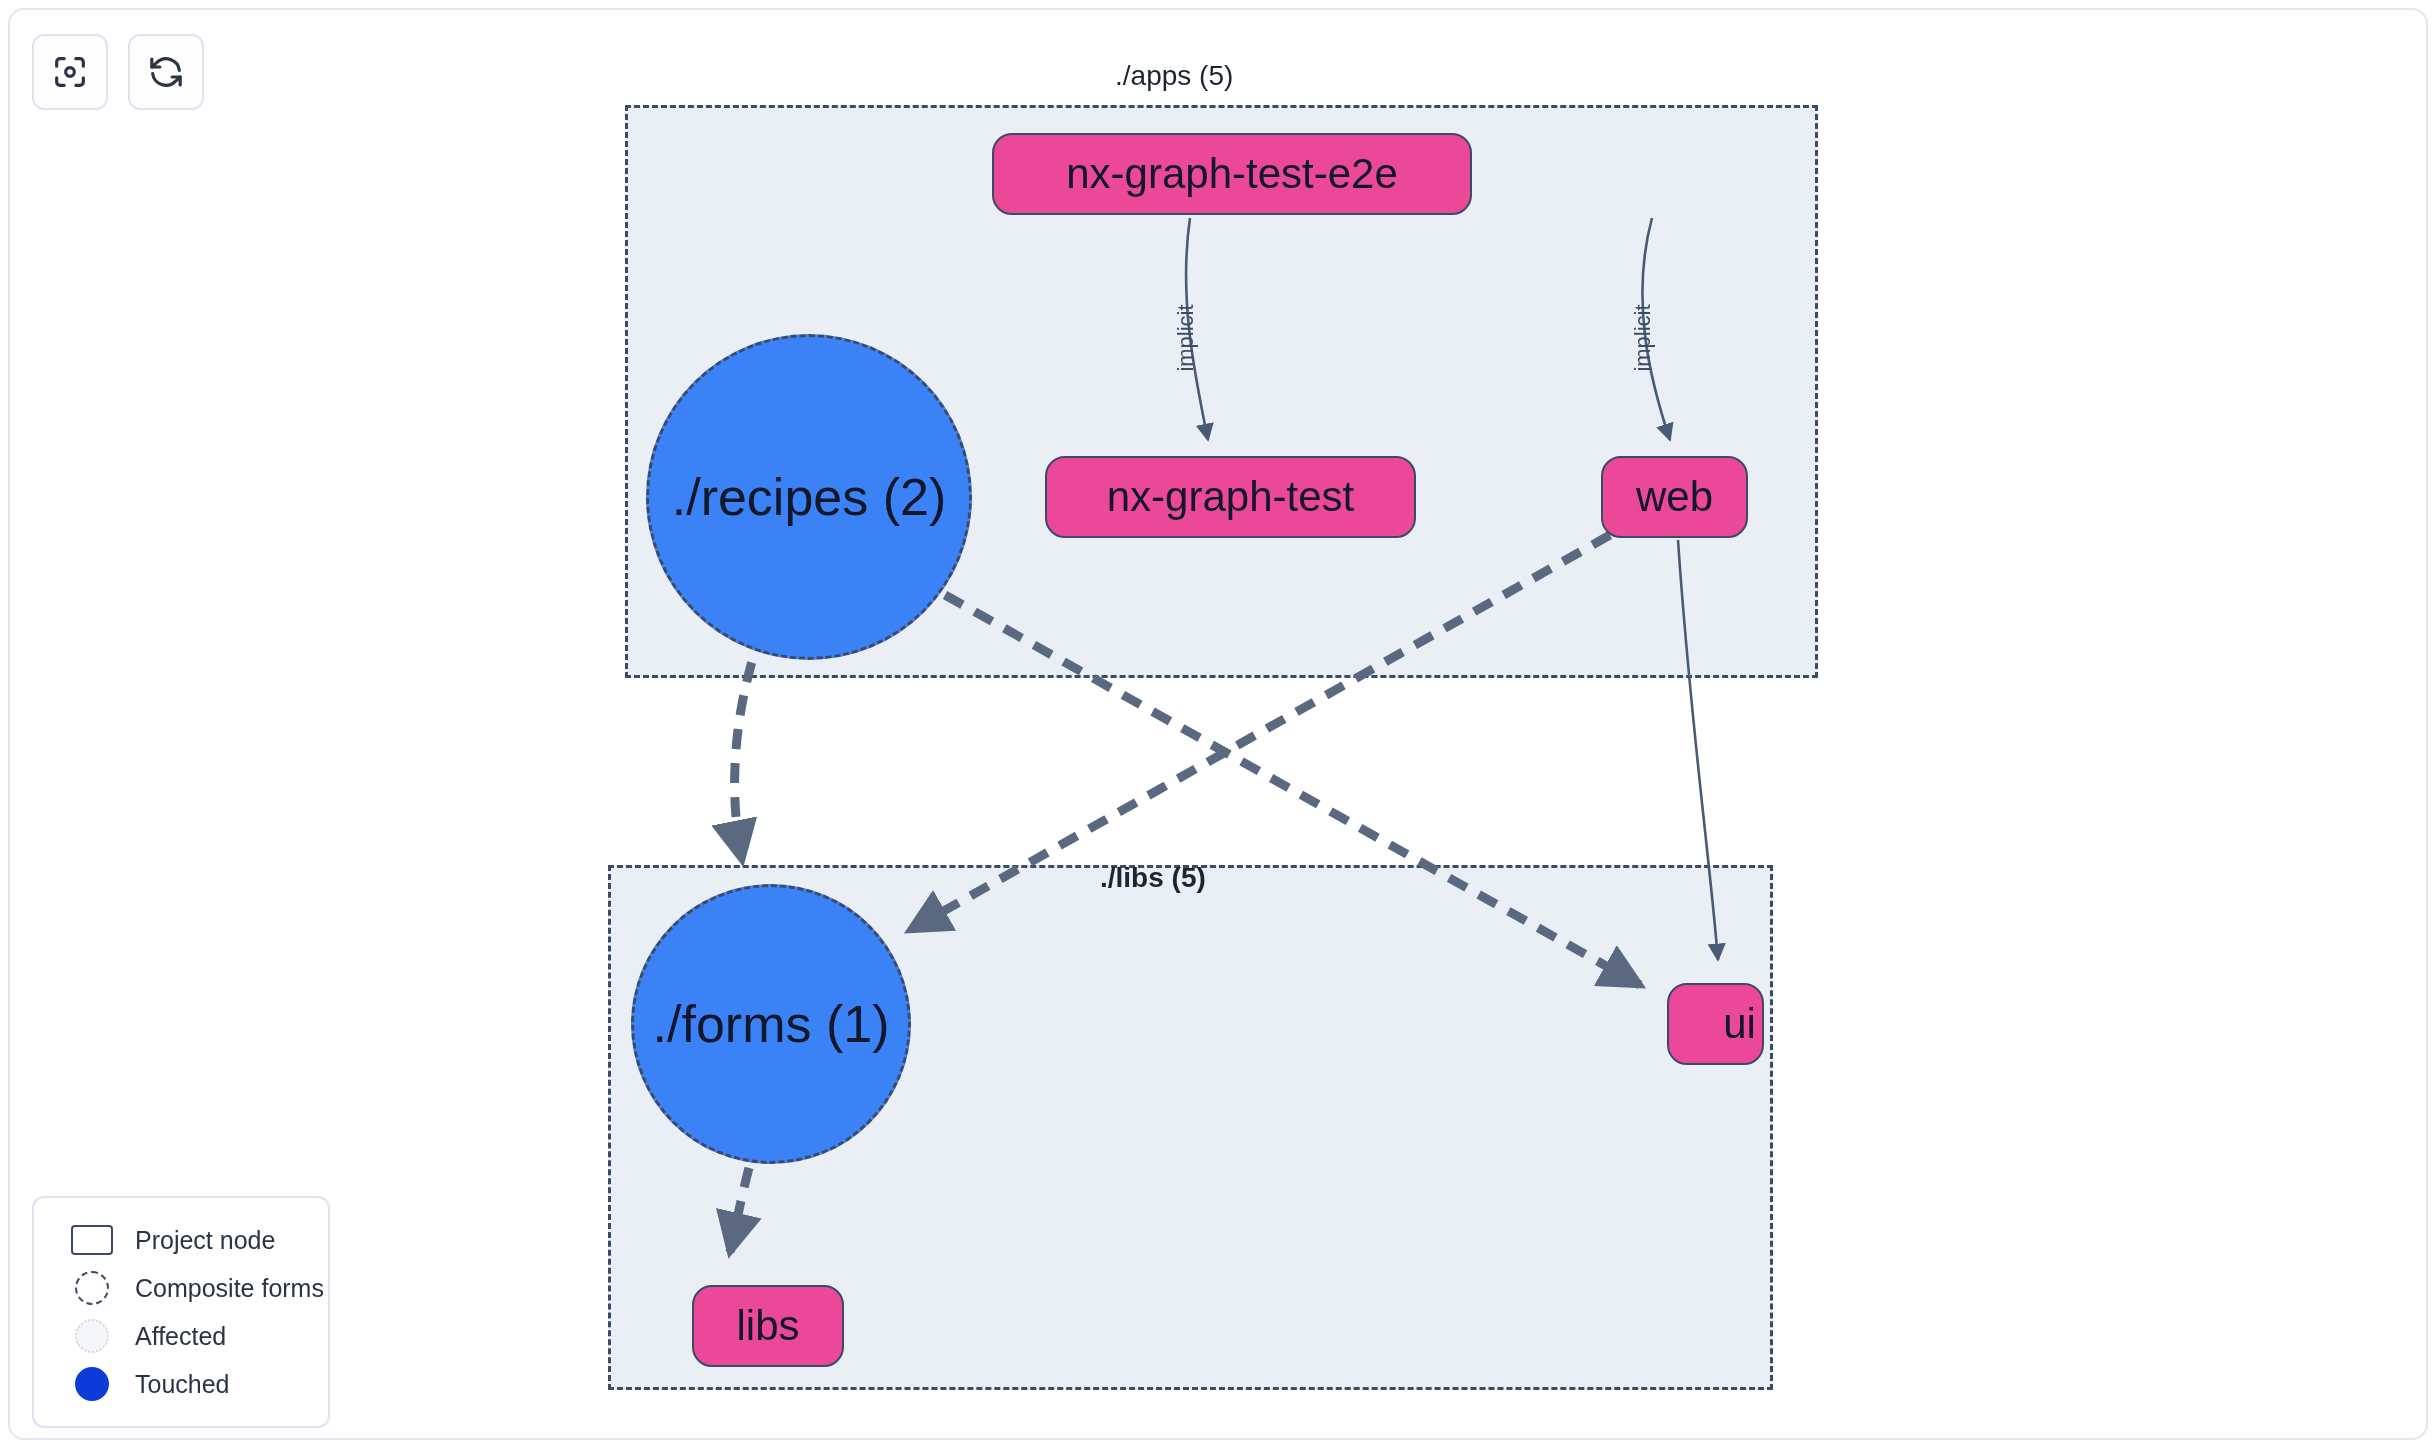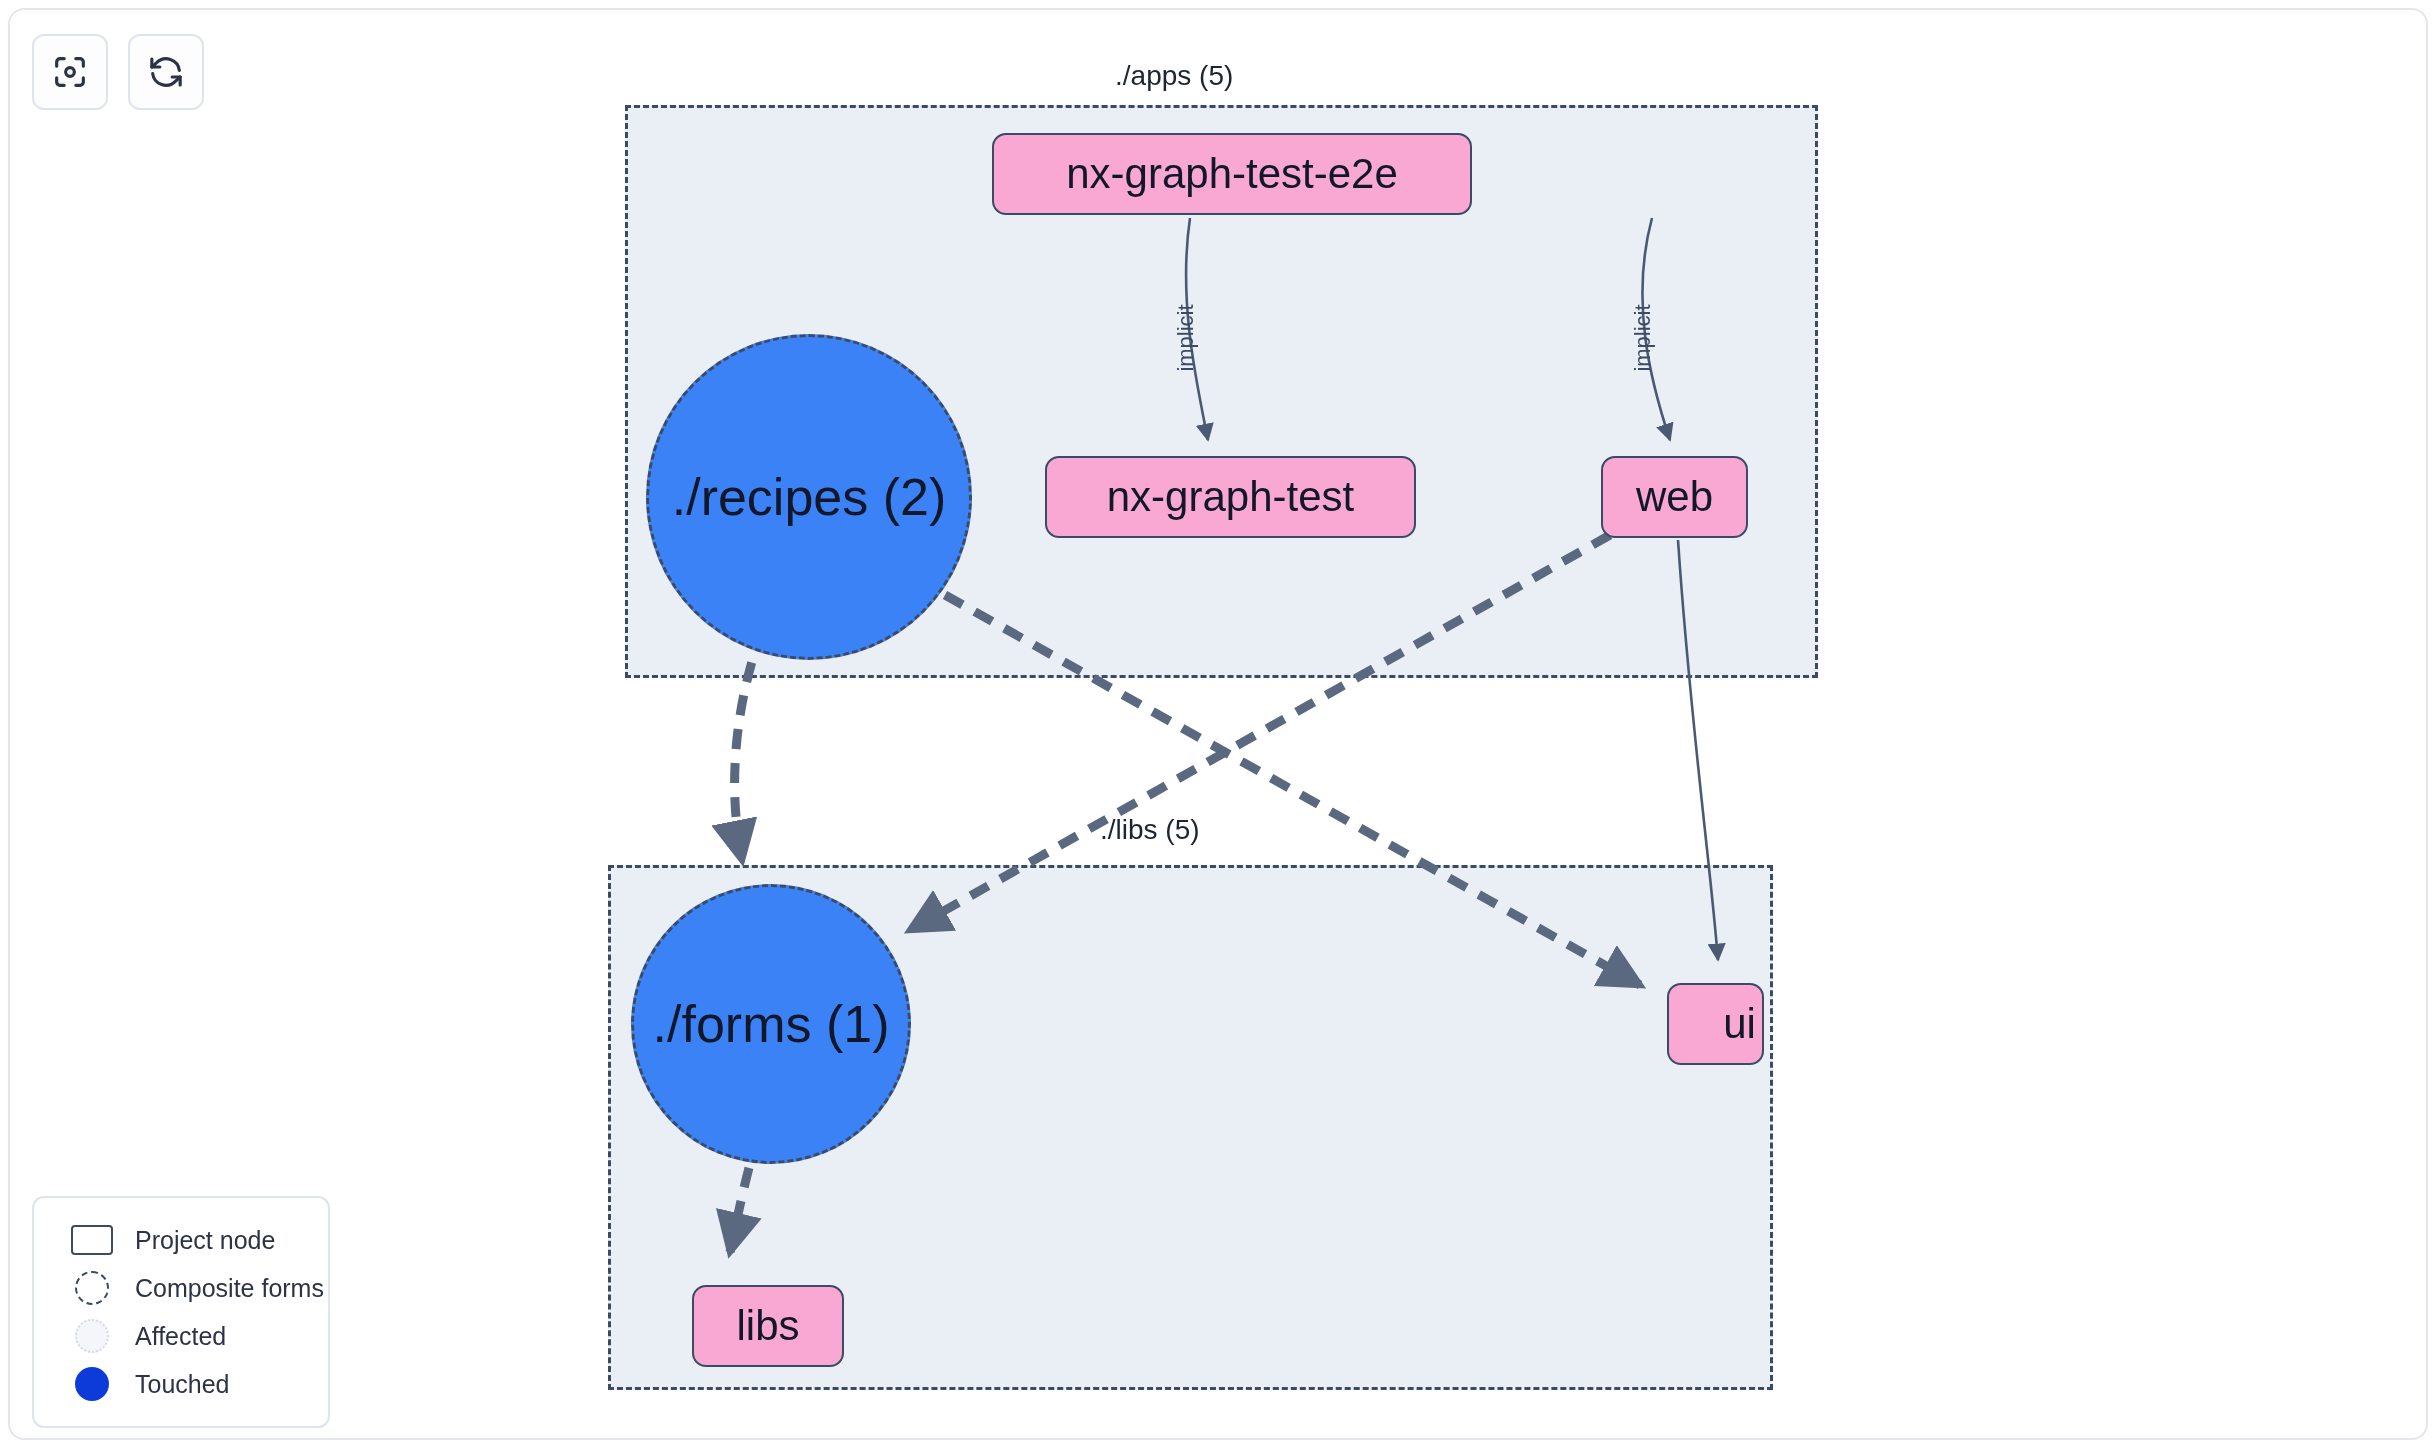--- a/index.html
+++ b/index.html
@@ -59,23 +59,23 @@
     position: absolute;
     font-size: 28px;
     color: #1d2433;
     background: transparent;
     white-space: nowrap;
     line-height: 1;
   }
   
   .proj-node {
     position: absolute;
-    background: #f9a8d4;
+    background: #ec4899;
     border: 2.5px solid #3c4a63;
-    border-radius: 14px;
+    border-radius: 20px;
     display: flex;
     align-items: center;
     justify-content: center;
     color: #12172a;
     font-size: 42px;
     white-space: nowrap;
     cursor: pointer;
     text-align: center;
   }
   
@@ -180,21 +180,21 @@
     <path d="M 1678 540 C 1690 720, 1710 860, 1718 960" fill="none" stroke="#4a5a74" stroke-width="2.6" marker-end="url(#ah-thin)"></path>
 
     <path d="M 762 630 C 730 720, 730 800, 742 860" fill="none" stroke="#5a6880" stroke-width="9" stroke-dasharray="20 14" marker-end="url(#ah-thick)"></path>
 
     <path d="M 945 595 L 1640 985" fill="none" stroke="#5a6880" stroke-width="9" stroke-dasharray="20 14" marker-end="url(#ah-thick)"></path>
 
     <path d="M 758 1135 C 742 1190, 735 1230, 730 1252" fill="none" stroke="#5a6880" stroke-width="9" stroke-dasharray="20 14" marker-end="url(#ah-thick)"></path>
   </svg>
 
   <div class="group-label" style="left:1115px; top:62px;">./apps (5)</div>
-  <div class="group-label" style="left:1100px; top:816px;">./libs (5)</div>
+  <div class="group-label" style="left:1100px; top:864px;font-weight:bold;">./libs (5)</div>
 
   <div class="proj-node" style="left:992px; top:133px; width:480px; height:82px;">nx-graph-test-e2e</div>
 
 
   <div class="proj-node" style="left:1045px; top:456px; width:371px; height:82px;">nx-graph-test</div>
 
   <div class="proj-node" style="left:1601px; top:456px; width:147px; height:82px;">web</div>
 
   <div class="comp-node" style="left:646px; top:334px; width:326px; height:326px;">./recipes (2)</div>
 

